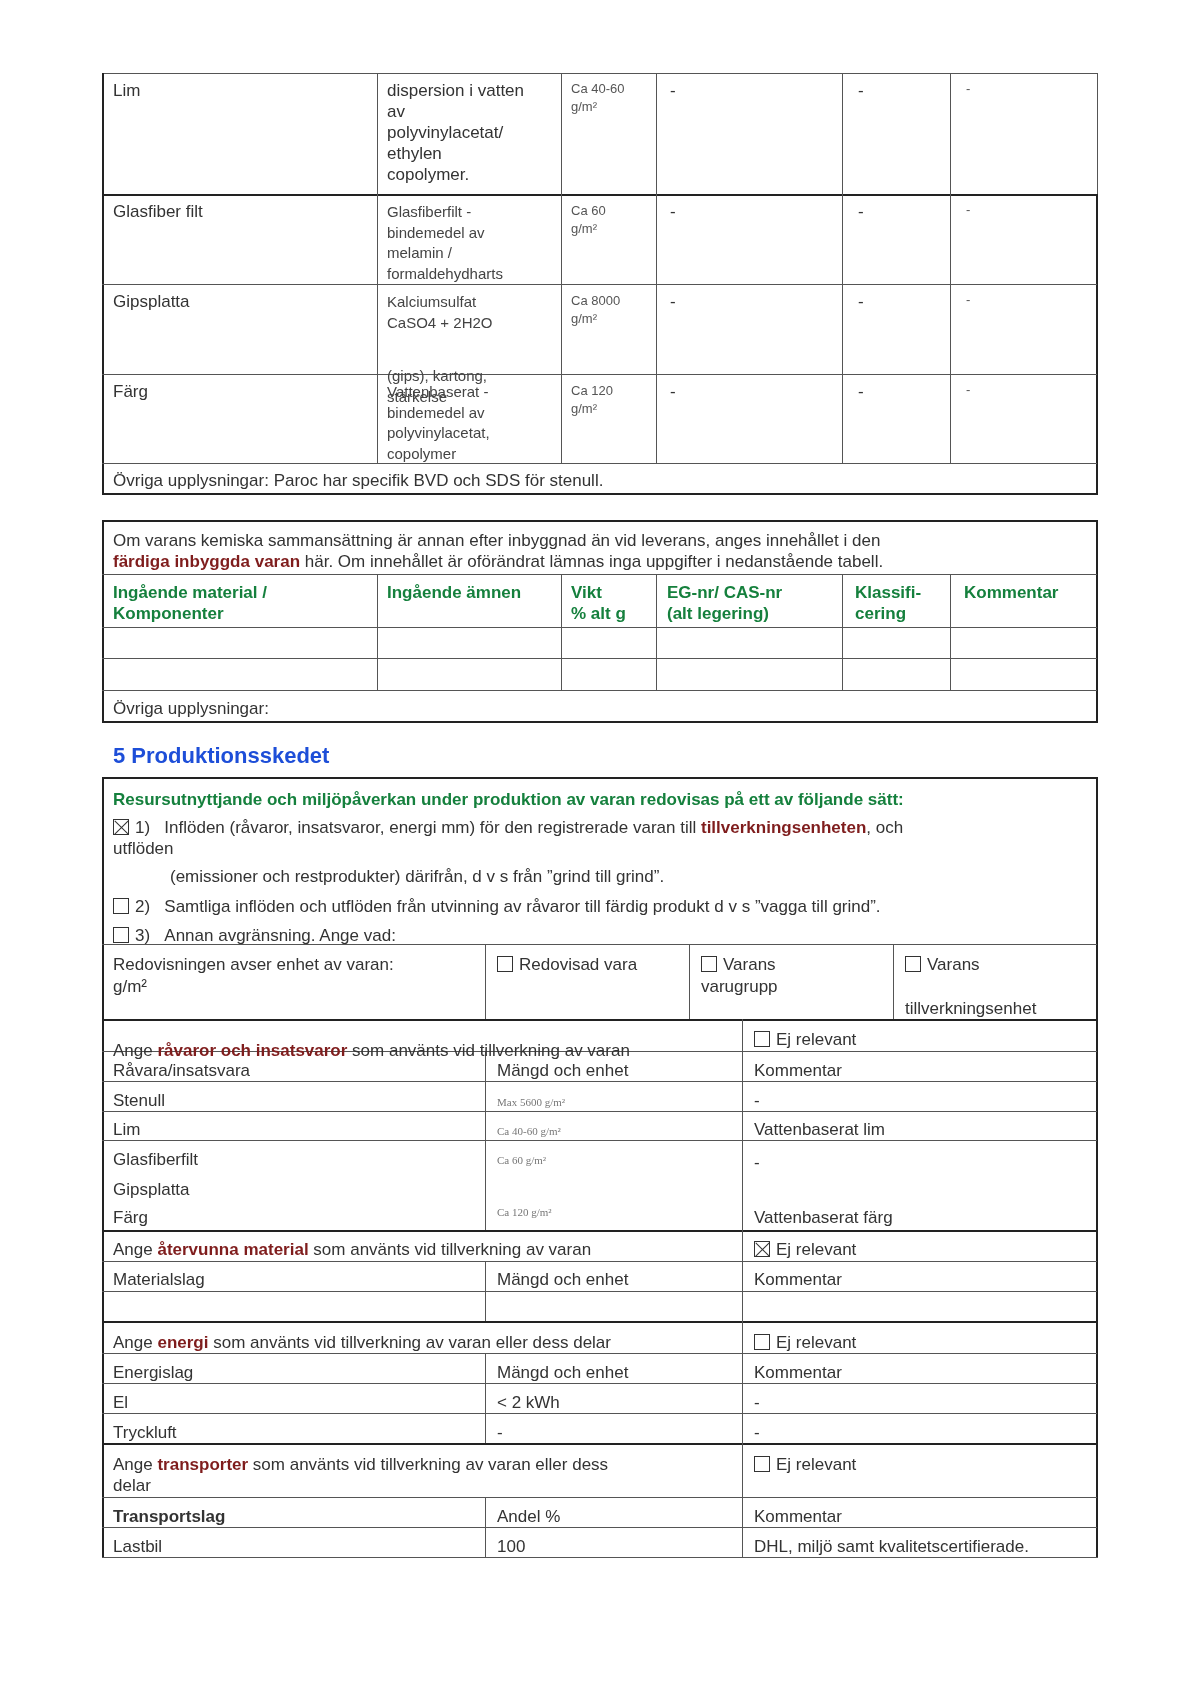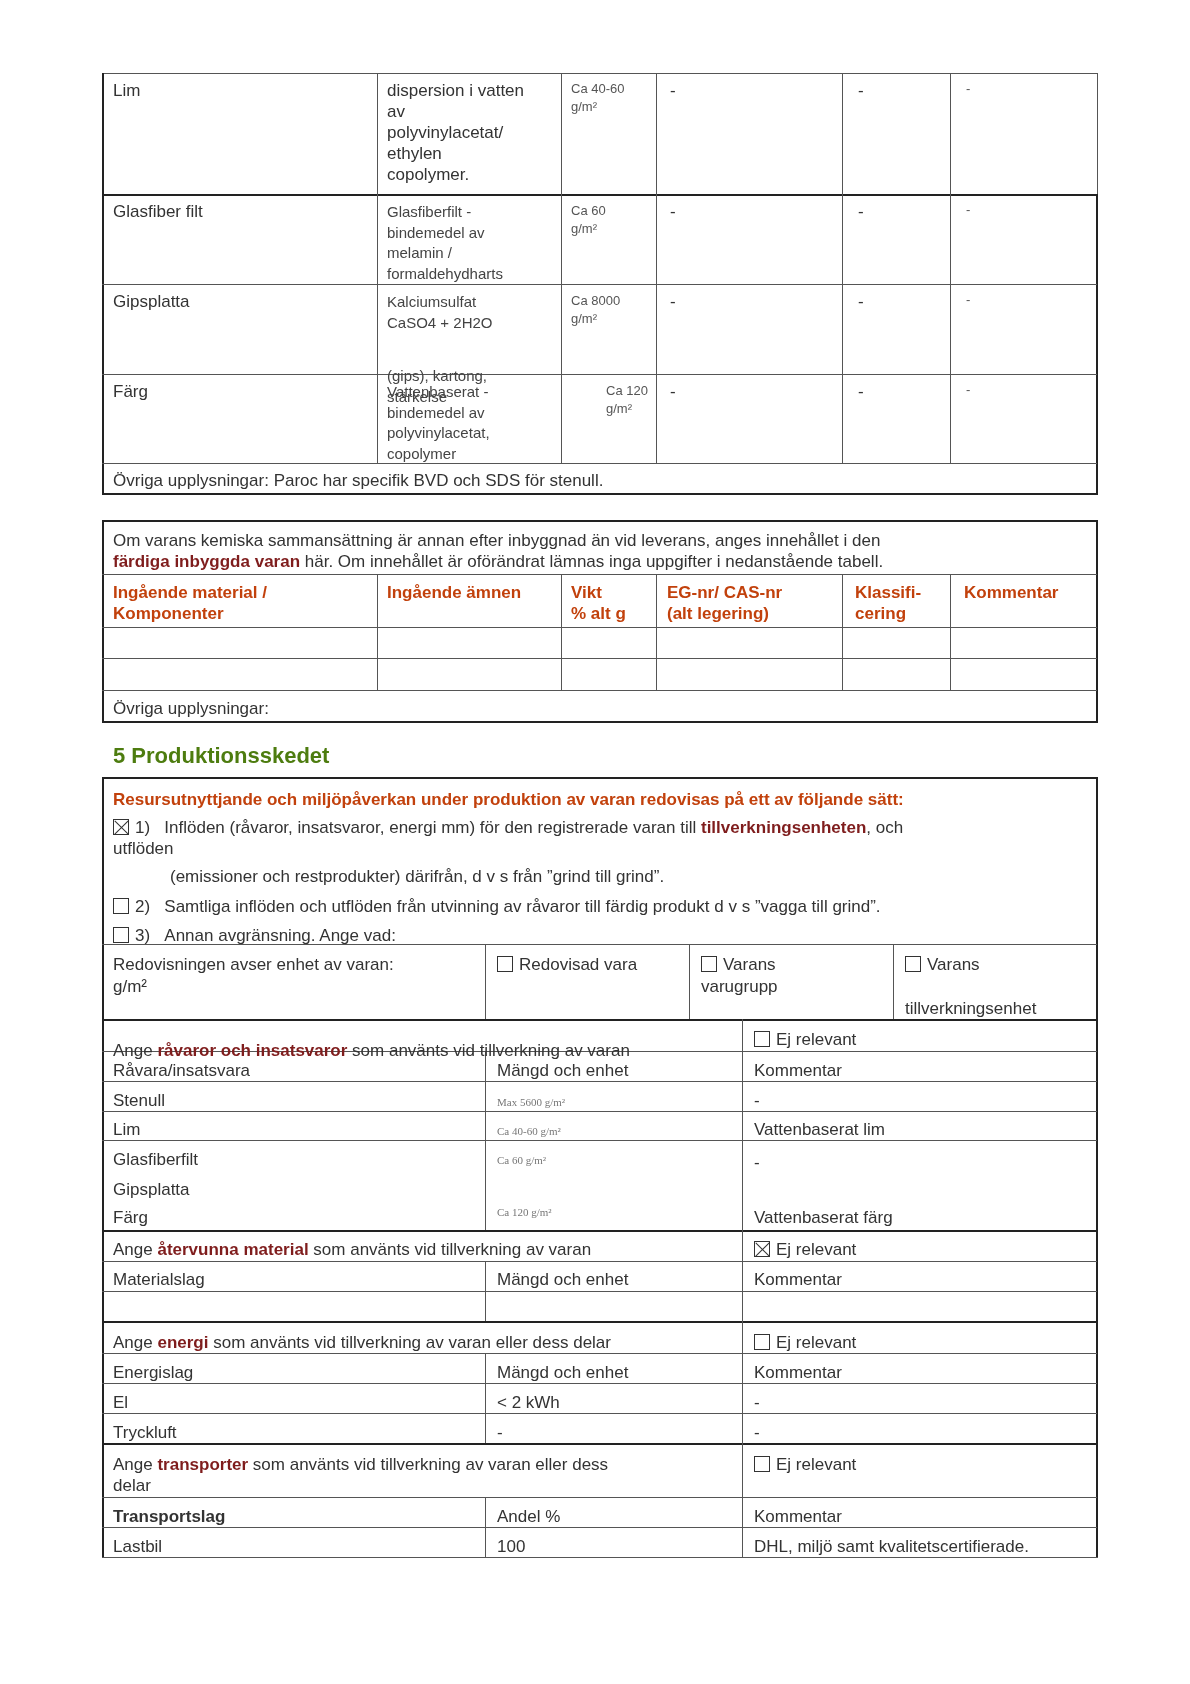--- a/index.html
+++ b/index.html
@@ -7,28 +7,28 @@
          font-family:"Liberation Sans", "DejaVu Sans", sans-serif; color:#222; }
   .abs { position:absolute; box-sizing:border-box; }
   .hl { position:absolute; height:0; border-top:1px solid #555; }
   .hl.thick { border-top:2px solid #222; }
   .vl { position:absolute; width:0; border-left:1px solid #555; }
   .vl.thick { border-left:2px solid #222; }
   .t { position:absolute; font-size:17px; line-height:21px; color:#333; white-space:nowrap; }
   .sm { font-size:15px; line-height:20.5px; color:#444; }
   .xs { font-size:13px; line-height:18px; color:#555; }
   .tiny { font-family:"Liberation Serif", "DejaVu Serif", serif; font-size:11px; color:#777; }
-  .hdr { font-weight:bold; color:#c2410c; font-size:17px; }
+  .hdr { font-weight:bold; color:#15803d; font-size:17px; }
   b { color:#7f1d1d; }
   .cb { display:inline-block; width:16px; height:16px; border:1px solid #333; box-sizing:border-box;
         vertical-align:-2px; margin-right:6px; position:relative; background:#fff; }
   .cb.checked::before, .cb.checked::after { content:""; position:absolute; left:7px; top:-2px; width:1px; height:19px; background:#333; }
   .cb.checked::before { transform:rotate(45deg); }
   .cb.checked::after { transform:rotate(-45deg); }
-  .h2 { position:absolute; font-size:22px; font-weight:bold; color:#4d7c0f; white-space:nowrap; }
+  .h2 { position:absolute; font-size:22px; font-weight:bold; color:#1d4ed8; white-space:nowrap; }
 </style>
 </head>
 <body>
 
 <div>
 
   <div class="hl" style="left:102px;top:73px;width:995px;"></div>
   <div class="vl thick" style="left:102px;top:73px;height:421px;"></div>
   <div class="vl thick" style="left:1096px;top:194px;height:300px;"></div>
   <div class="vl" style="left:1097px;top:73px;height:121px;"></div>
@@ -89,21 +89,21 @@
   <div class="t" style="left:858px;top:291px;">-</div>
   <div class="t xs" style="left:966px;top:291px;">-</div>
 
   <div class="t" style="left:113px;top:381px;">Färg</div>
   <div class="abs" style="left:387px;top:382px;">
     <div class="t sm" style="position:relative;">Vattenbaserat -</div>
     <div class="t sm" style="position:relative;">bindemedel av</div>
     <div class="t sm" style="position:relative;">polyvinylacetat,</div>
     <div class="t sm" style="position:relative;">copolymer</div>
   </div>
-  <div class="abs" style="left:571px;top:382px;margin-left:35px;">
+  <div class="abs" style="left:571px;top:382px;">
     <div class="t xs" style="position:relative;">Ca 120</div>
     <div class="t xs" style="position:relative;">g/m²</div>
   </div>
   <div class="t" style="left:670px;top:381px;">-</div>
   <div class="t" style="left:858px;top:381px;">-</div>
   <div class="t xs" style="left:966px;top:381px;">-</div>
 
   <div class="t" style="left:113px;top:470px;">Övriga upplysningar: Paroc har specifik BVD och SDS för stenull.</div>
 </div>
 

